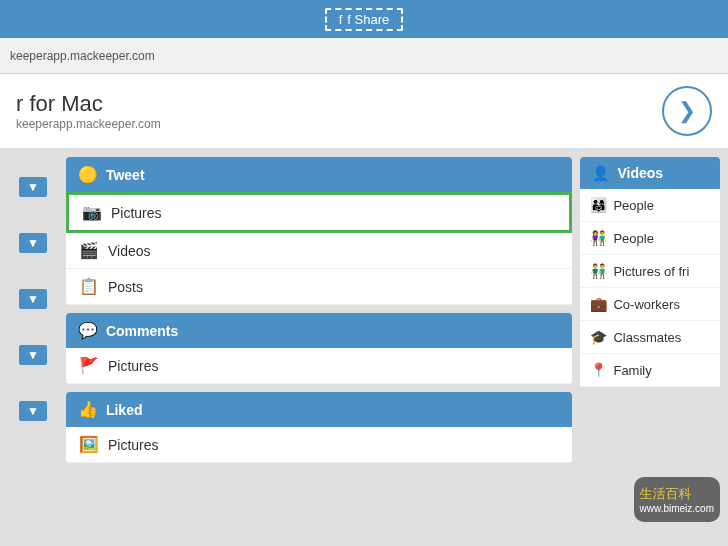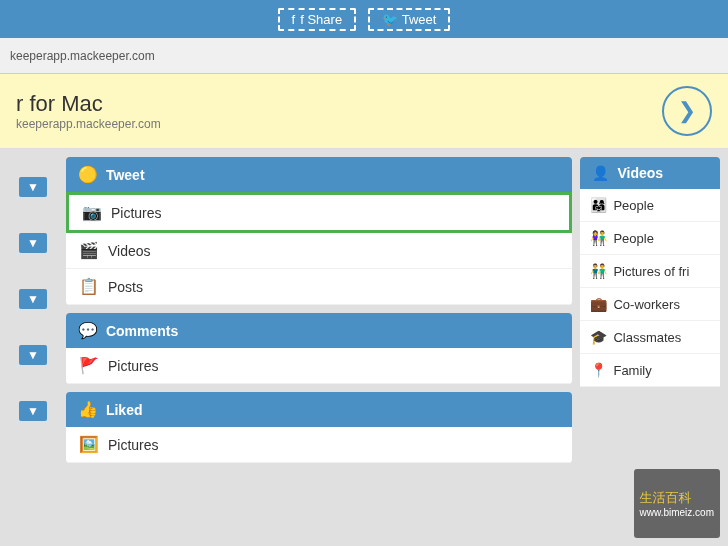--- a/index.html
+++ b/index.html
@@ -43,21 +43,21 @@
       align-items: center;
       padding: 0 10px;
     }
     .address-text {
       font-size: 12px;
       color: #555;
     }
 
     
     .page-header {
-      background: #fef9c3;
+      background: #ffffff;
       padding: 12px 16px;
       display: flex;
       align-items: center;
       justify-content: space-between;
       border-bottom: 1px solid #ddd;
     }
     .page-title-area h1 {
       font-size: 22px;
       color: #333;
       font-weight: 400;
@@ -186,46 +186,43 @@
       align-items: center;
       gap: 6px;
       border-bottom: 1px solid #f0f0f0;
       cursor: pointer;
     }
     .right-item-icon { font-size: 14px; }
 
     
     .watermark {
       position: absolute;
-      bottom: 8px;
+      bottom: 24px;
       right: 8px;
       background: rgba(0,0,0,0.55);
       color: #fff;
       font-size: 10px;
-      padding: 20px 6px;
-      border-radius: 3px;
+      padding: 8px 6px;
+      border-radius: 10px;
       pointer-events: none;
     }
     .watermark-cn {
       font-size: 13px;
       color: #e8c840;
       display: inline;
     }
   </style>
 </head>
 <body>
 
 <div class="top-banner">
   <button class="share-btn">
     <span>f</span>
     <span>f Share</span>
   </button>
-  <button class="tweet-btn">
-    <span>🐦 Tweet</span>
-  </button>
 </div>
 
 <div class="address-bar">
   <span class="address-text">keeperapp.mackeeper.com</span>
 </div>
 
 <div class="page-header">
   <div class="page-title-area">
     <h1>r for Mac</h1>
     <div class="url">keeperapp.mackeeper.com</div>

